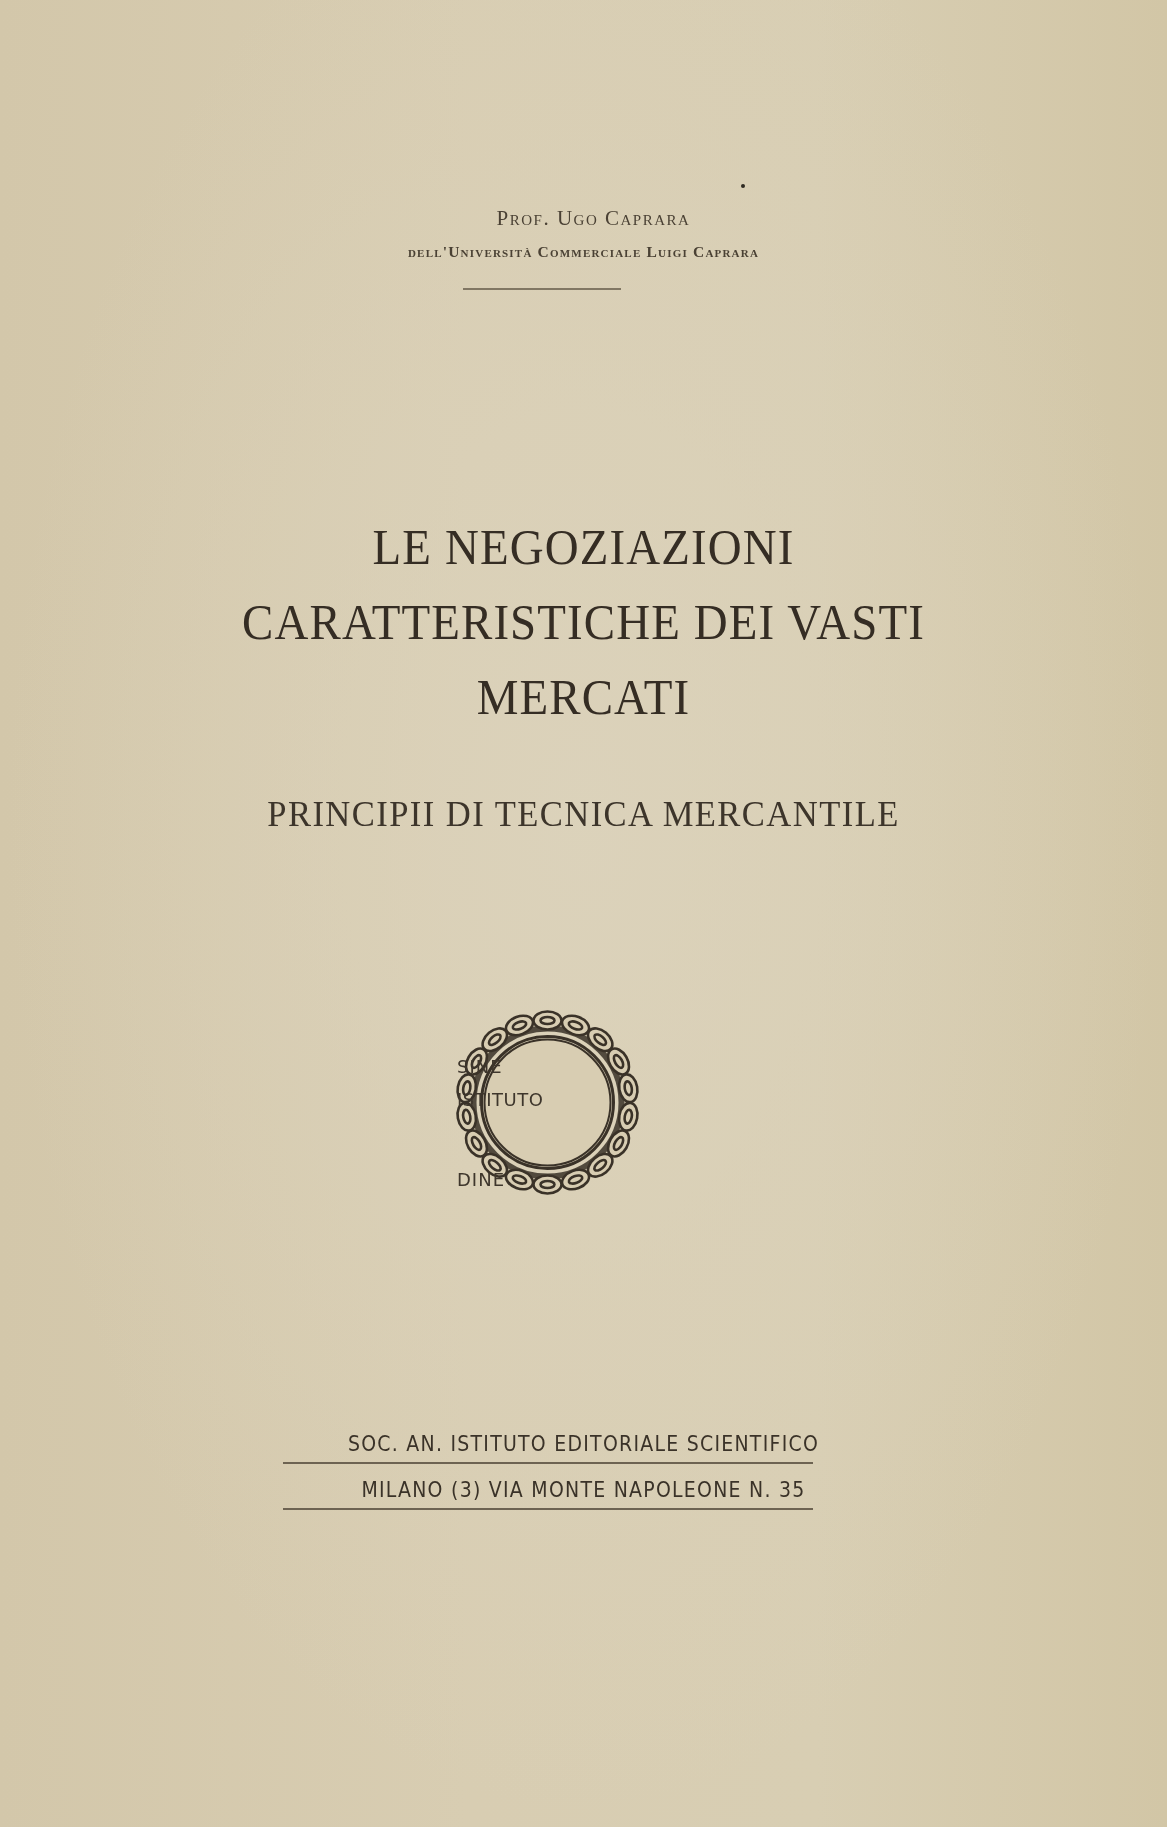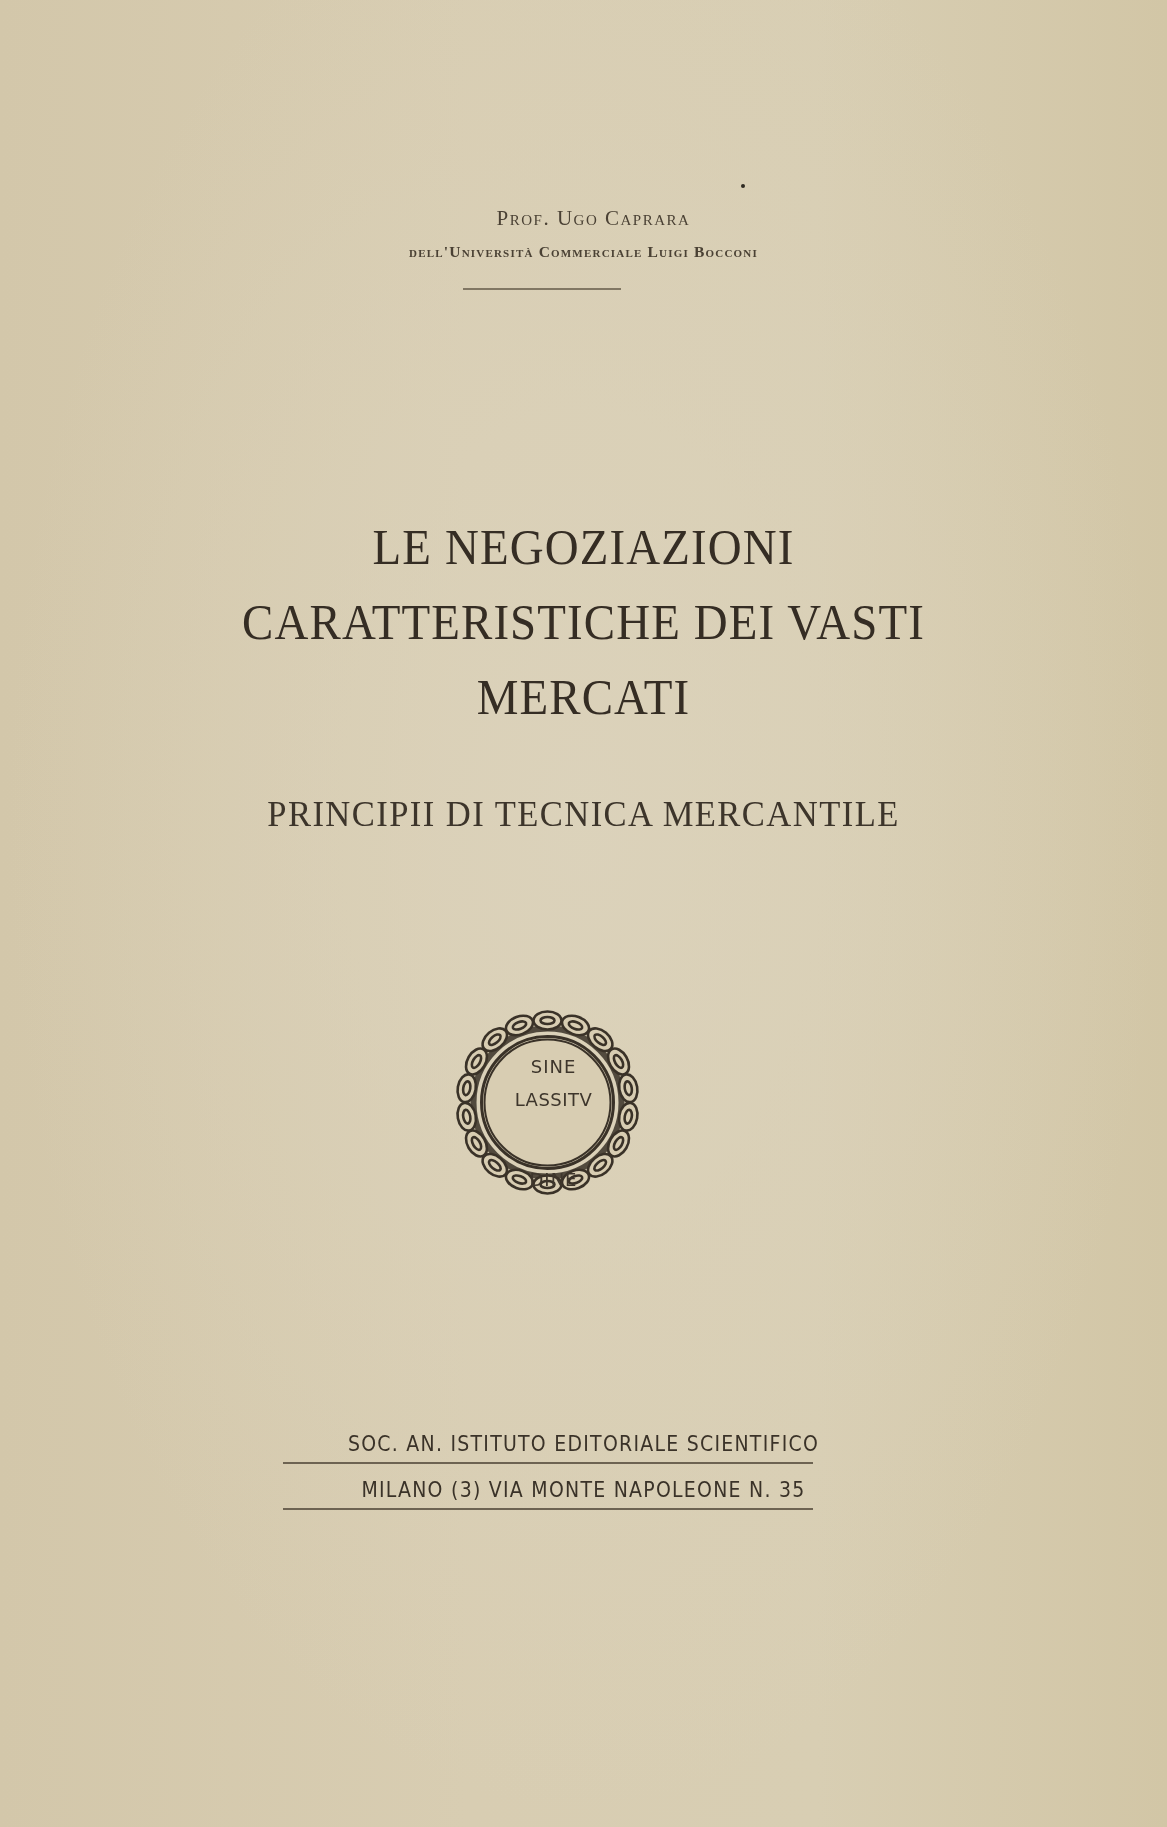--- a/index.html
+++ b/index.html
@@ -84,21 +84,21 @@
     .emblem {
       position: absolute;
       left: 445px;
       top: 1000px;
       width: 205px;
       height: 205px;
     }
     .emblem-text {
       position: absolute;
       left: 12px; right: 0;
-      text-align: center;
+      text-align: left;
       font-family: "DejaVu Sans", sans-serif;
       font-size: 18px;
       color: #3e362c;
       letter-spacing: 1px;
     }
     .et1 { top: 56px; }
     .et2 { top: 89px; letter-spacing: 0.5px; }
     .et3 { top: 121px; margin-top: 48px; }
     .publisher {
       font-family: "DejaVu Sans", sans-serif;
@@ -129,21 +129,21 @@
     }
   </style>
 </head>
 <body>
 
 <div class="page">
 
   <div class="speck" style="left:741px; top:184px;"></div>
 
   <div class="center-block author">Prof. Ugo Caprara</div>
-  <div class="center-block affiliation">dell'Università Commerciale Luigi Bocconi</div>
+  <div class="center-block affiliation">dell'Università Commerciale Luigi Caprara</div>
   <div class="rule-top"></div>
 
   <div class="center-block title-line t1">LE NEGOZIAZIONI</div>
   <div class="center-block title-line t2">CARATTERISTICHE DEI VASTI</div>
   <div class="center-block title-line t3">MERCATI</div>
 
   <div class="center-block subtitle">PRINCIPII DI TECNICA MERCANTILE</div>
 
   <div class="emblem">
     <svg width="205" height="205" viewBox="0 0 205 205">
@@ -219,21 +219,21 @@
           <ellipse cx="0" cy="-82" rx="7" ry="3.5" fill="none"></ellipse>
         </g>
         <g transform="translate(102.5,102.5) rotate(340)">
           <ellipse cx="0" cy="-82" rx="14" ry="9"></ellipse>
           <ellipse cx="0" cy="-82" rx="7" ry="3.5" fill="none"></ellipse>
         </g>
       </g>
       <circle cx="102.5" cy="102.5" r="63" fill="#d8cdb2" stroke="#3a3228" stroke-width="2"></circle>
     </svg>
     <div class="emblem-text et1">SINE</div>
-    <div class="emblem-text et2">LASSITV</div>
+    <div class="emblem-text et2">ISTITUTO</div>
     <div class="emblem-text et3">DINE</div>
   </div>
 
   <div class="center-block publisher p1">SOC. AN. ISTITUTO EDITORIALE SCIENTIFICO</div>
   <div class="rule-pub r1"></div>
   <div class="center-block publisher p2">MILANO (3) VIA MONTE NAPOLEONE N. 35</div>
   <div class="rule-pub r2"></div>
 
 </div>
 

